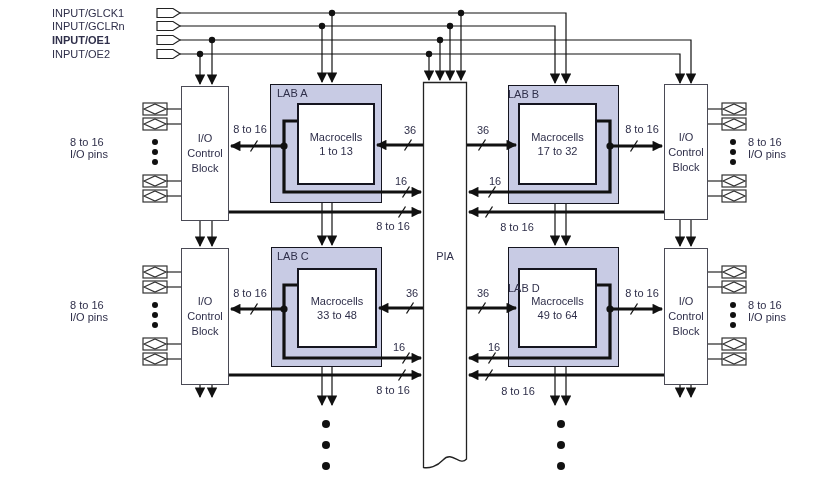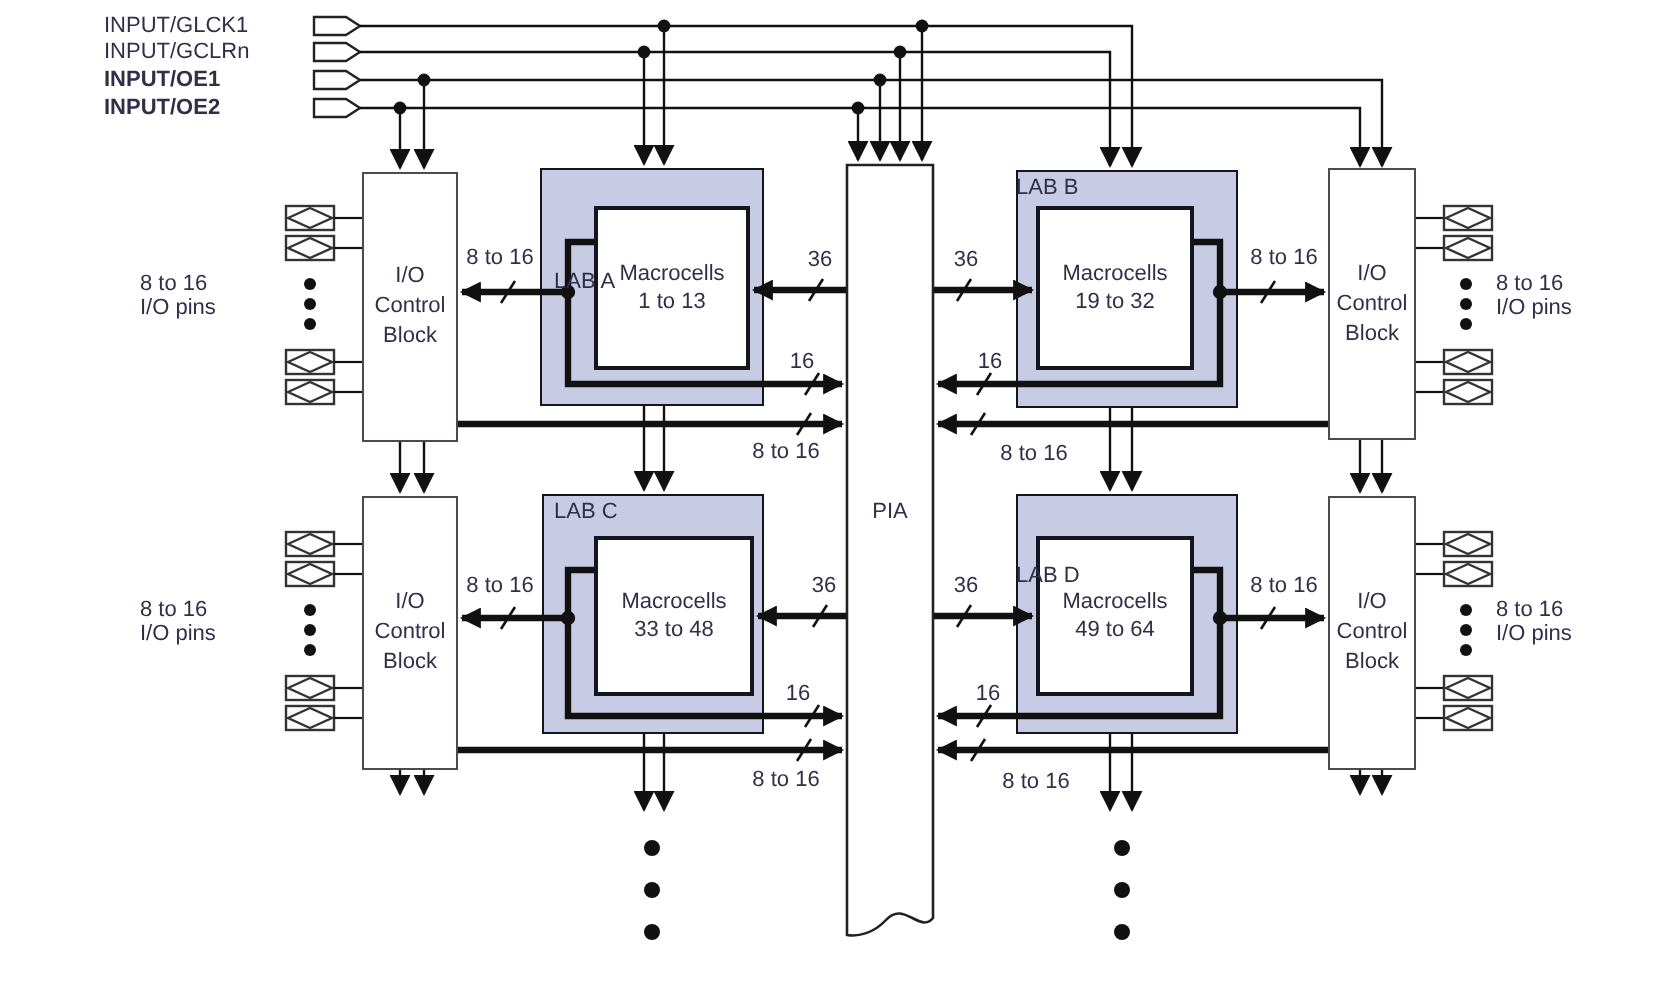--- a/index.html
+++ b/index.html
@@ -36,21 +36,21 @@
   <div class="lab" style="left:508px;top:85px;width:111px;height:119px;"></div>
   <div class="lab" style="left:271px;top:247px;width:111px;height:120px;"></div>
   <div class="lab" style="left:508px;top:247px;width:111px;height:120px;"></div>
 
   <div class="mc" style="left:297px;top:103px;width:78px;height:82px;">
     <span>Macrocells</span>
     <span>1 to 13</span>
   </div>
   <div class="mc" style="left:518px;top:103px;width:79px;height:82px;">
     <span>Macrocells</span>
-    <span>19 to 32</span>
+    <span>17 to 32</span>
   </div>
   <div class="mc" style="left:297px;top:268px;width:80px;height:80px;">
     <span>Macrocells</span>
     <span>33 to 48</span>
   </div>
   <div class="mc" style="left:518px;top:268px;width:79px;height:80px;">
     <span>Macrocells</span>
     <span>49 to 64</span>
   </div>
 
@@ -243,23 +243,23 @@
         <circle class="dot" cx="326" cy="466" r="4"></circle>
       <circle class="dot" cx="561" cy="424" r="4"></circle>
         <circle class="dot" cx="561" cy="445" r="4"></circle>
         <circle class="dot" cx="561" cy="466" r="4"></circle>
     </g>
   </svg>
 
   <div class="t tr" style="left:52px;top:7px;width:100px;">INPUT/GLCK1</div>
   <div class="t tr" style="left:52px;top:20px;width:100px;">INPUT/GCLRn</div>
   <div class="t tr" style="left:52px;top:34px;width:100px;font-weight:bold;">INPUT/OE1</div>
-  <div class="t tr" style="left:52px;top:48px;width:100px;font-weight:bold;">INPUT/OE2</div>
-
-  <div class="t" style="left:277px;top:87px;margin-top:48px;">LAB A</div>
+  <div class="t tr" style="left:52px;top:48px;width:100px;">INPUT/OE2</div>
+
+  <div class="t" style="left:277px;top:87px;">LAB A</div>
   <div class="t tr" style="left:508px;top:88px;width:105px;">LAB B</div>
   <div class="t" style="left:277px;top:250px;text-align:right;">LAB C</div>
   <div class="t tr" style="left:508px;top:250px;width:105px;margin-top:32px;">LAB D</div>
 
   <div class="t tc" style="left:423px;top:250px;width:44px;">PIA</div>
 
   <div class="t tc" style="left:396px;top:124px;width:28px;">36</div>
   <div class="t tc" style="left:469px;top:124px;width:28px;">36</div>
   <div class="t tc" style="left:398px;top:287px;width:28px;">36</div>
   <div class="t tc" style="left:469px;top:287px;width:28px;">36</div>

